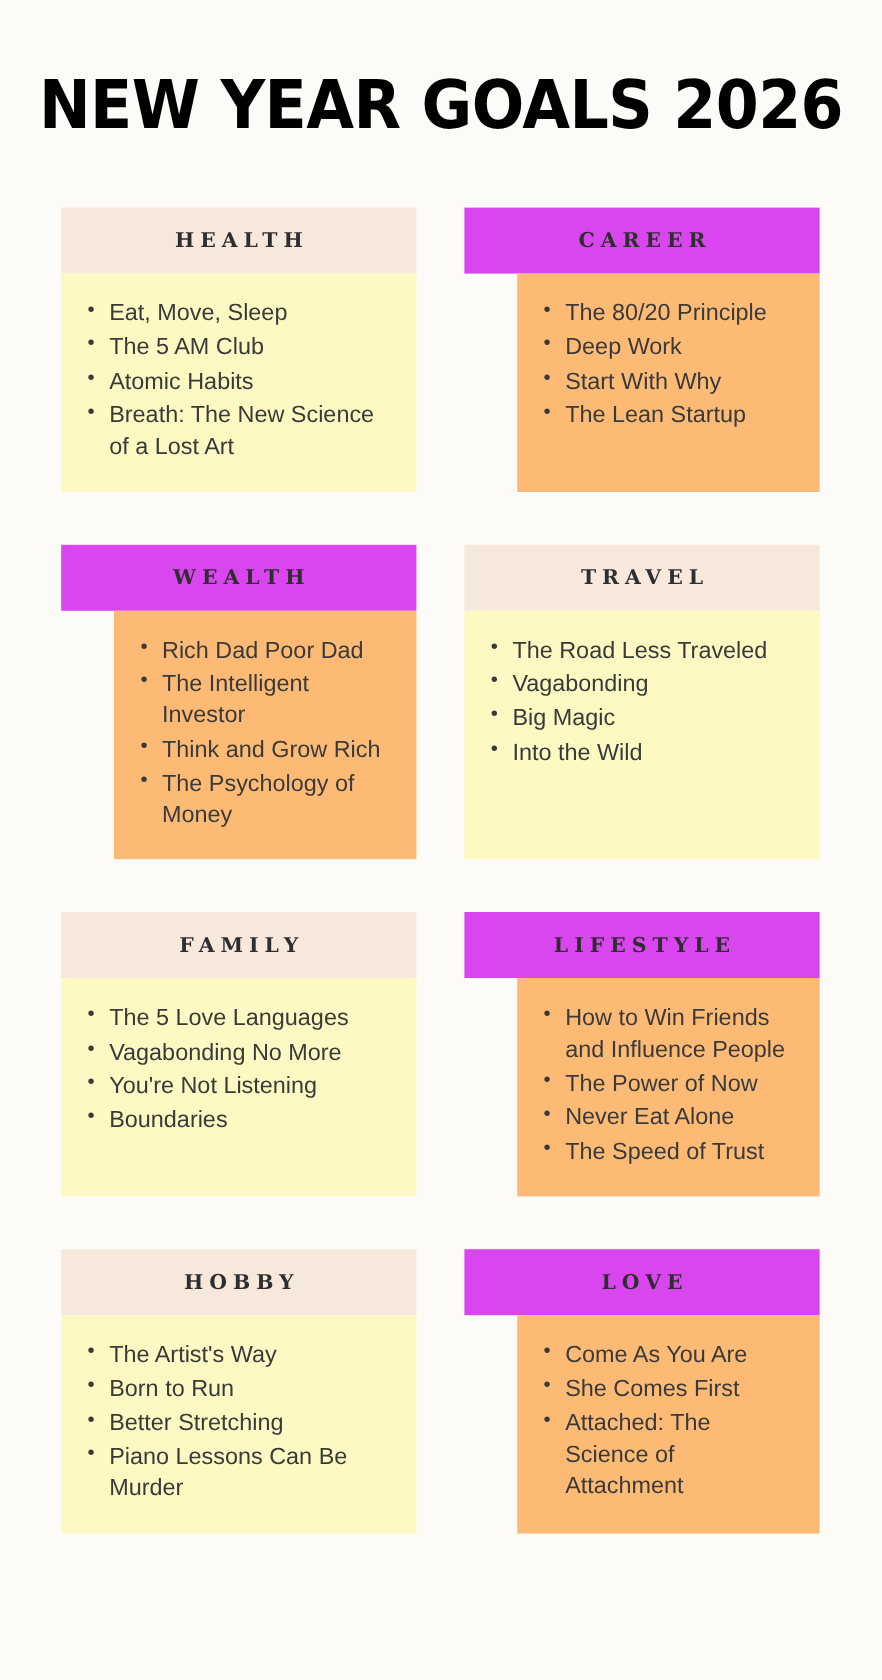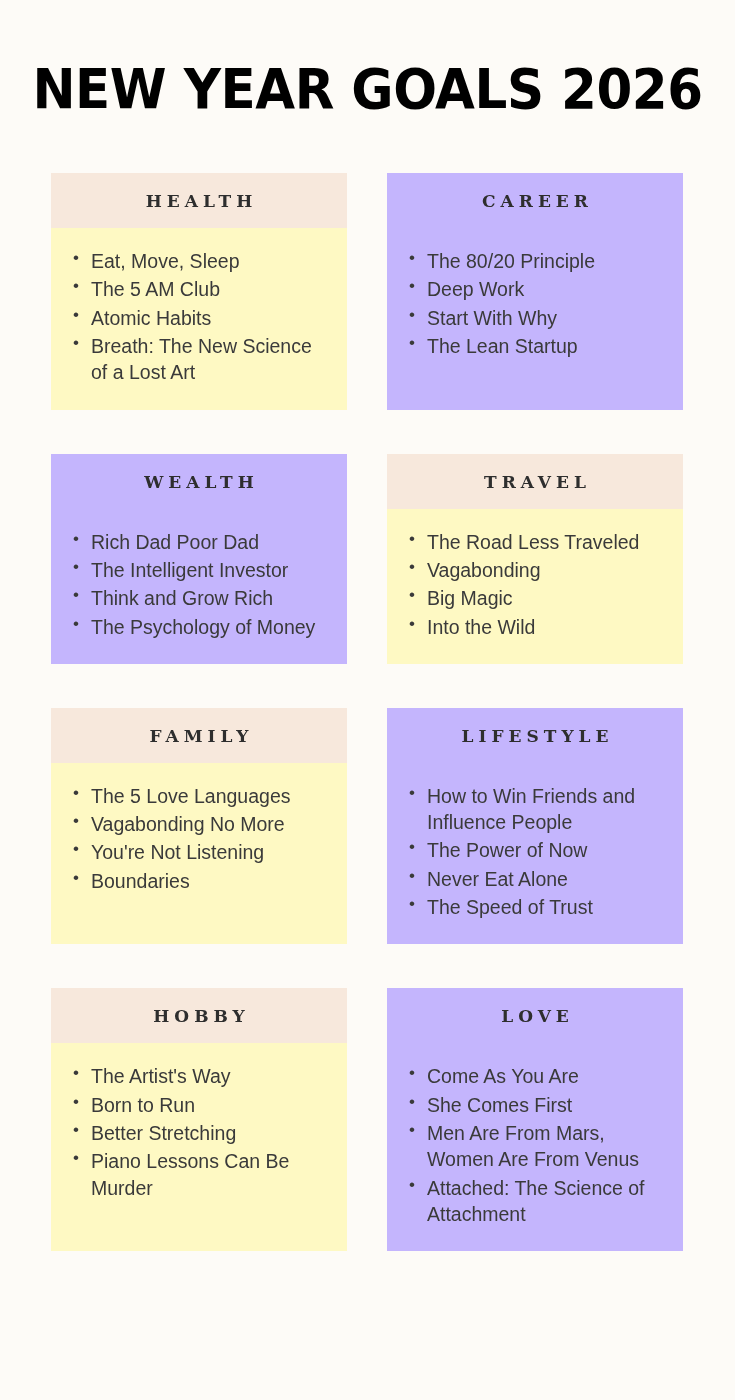--- a/index.html
+++ b/index.html
@@ -81,22 +81,22 @@
     left: 4px;
     top: -1px;
     font-size: 17px;
     color: #3a3a3a;
   }
 
   
   .theme-peach .card-head { background: #f7e8dc; }
   .theme-peach .card-body { background: #fef9c3; }
 
-  .theme-blue .card-head { background: #c4b5fd; }
-  .theme-blue .card-body { background: #c4b5fd; }
+  .theme-blue .card-head { background: #d946ef; }
+  .theme-blue .card-body { background: #fdba74; margin-left: 44px; }
 
   .footer {
     position: absolute;
     left: 0;
     right: 0;
     bottom: 34px;
     text-align: center;
     font-family: "DejaVu Serif", serif;
     font-weight: bold;
     font-size: 21px;
@@ -196,21 +196,20 @@
         </ul>
       </div>
     </div>
 
     <div class="card theme-blue">
       <div class="card-head">LOVE</div>
       <div class="card-body">
         <ul>
           <li>Come As You Are</li>
           <li>She Comes First</li>
-          <li>Men Are From Mars, Women Are From Venus</li>
           <li>Attached: The Science of Attachment</li>
         </ul>
       </div>
     </div>
 
   </div>
 
   <div class="footer">PRETTYGIRLYTHINGS.COM</div>
 
 </div>

